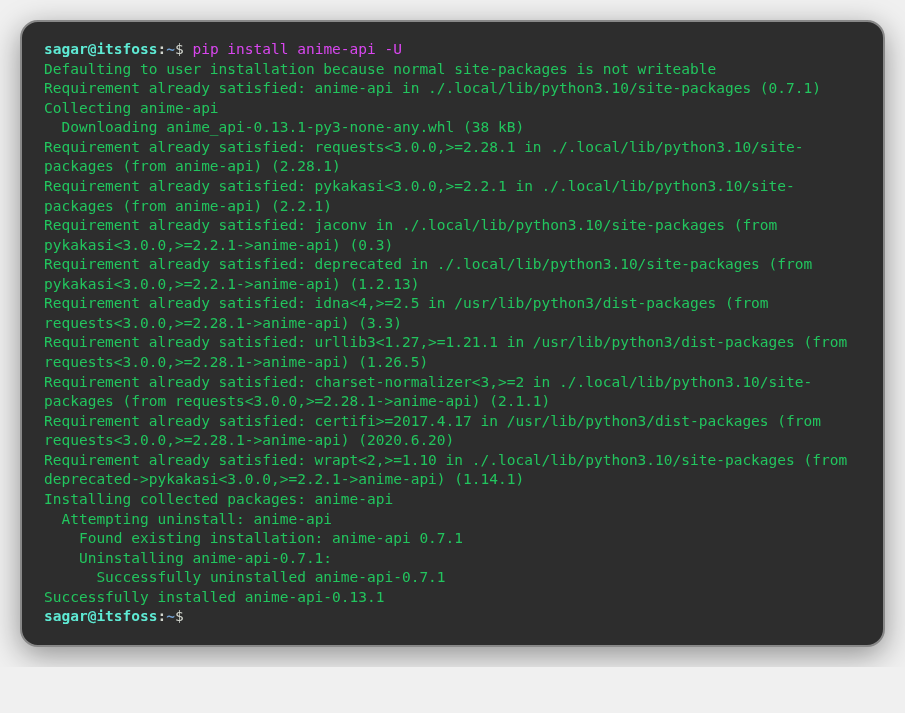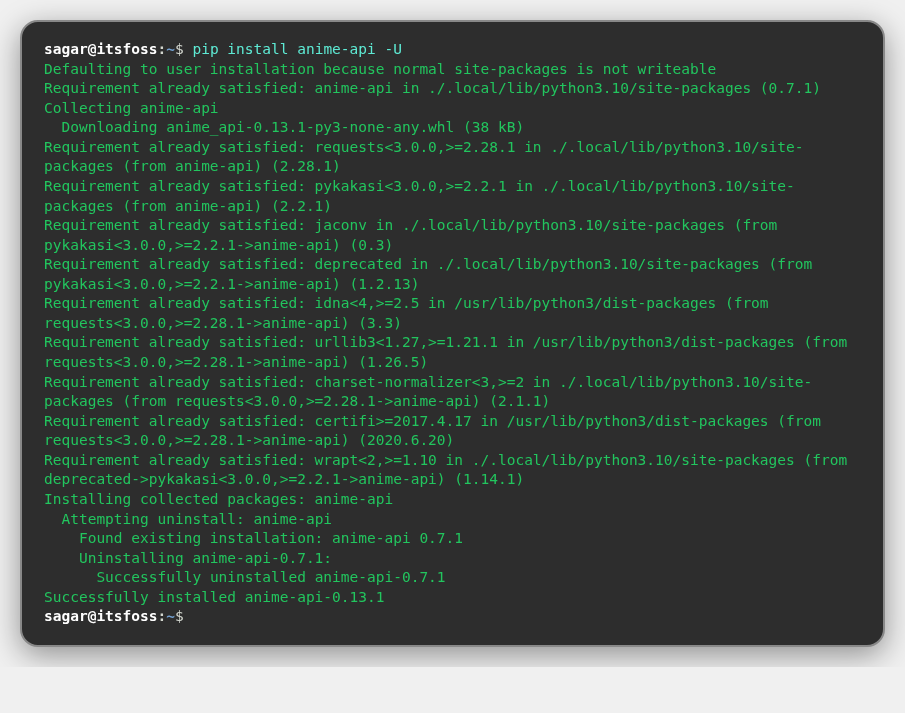--- a/index.html
+++ b/index.html
@@ -19,36 +19,36 @@
       border-radius: 18px;
       padding: 18px 22px;
       box-shadow: 0 8px 30px rgba(0,0,0,0.4);
       font-size: 14.5px;
       line-height: 1.35;
       color: #b8b8b8;
       word-wrap: break-word;
       white-space: pre-wrap;
     }
     .prompt-user {
-      color: #ffffff;
+      color: #5eead4;
       font-weight: bold;
     }
     .prompt-colon {
       color: #d3d7cf;
       font-weight: bold;
     }
     .prompt-path {
       color: #729fcf;
       font-weight: bold;
     }
     .prompt-dollar {
       color: #d3d7cf;
     }
     .cmd {
-      color: #5eead4;
+      color: #d946ef;
     }
     .output {
       color: #22c55e;
     }
     .line {
       display: block;
     }
   </style>
 </head>
 <body>

